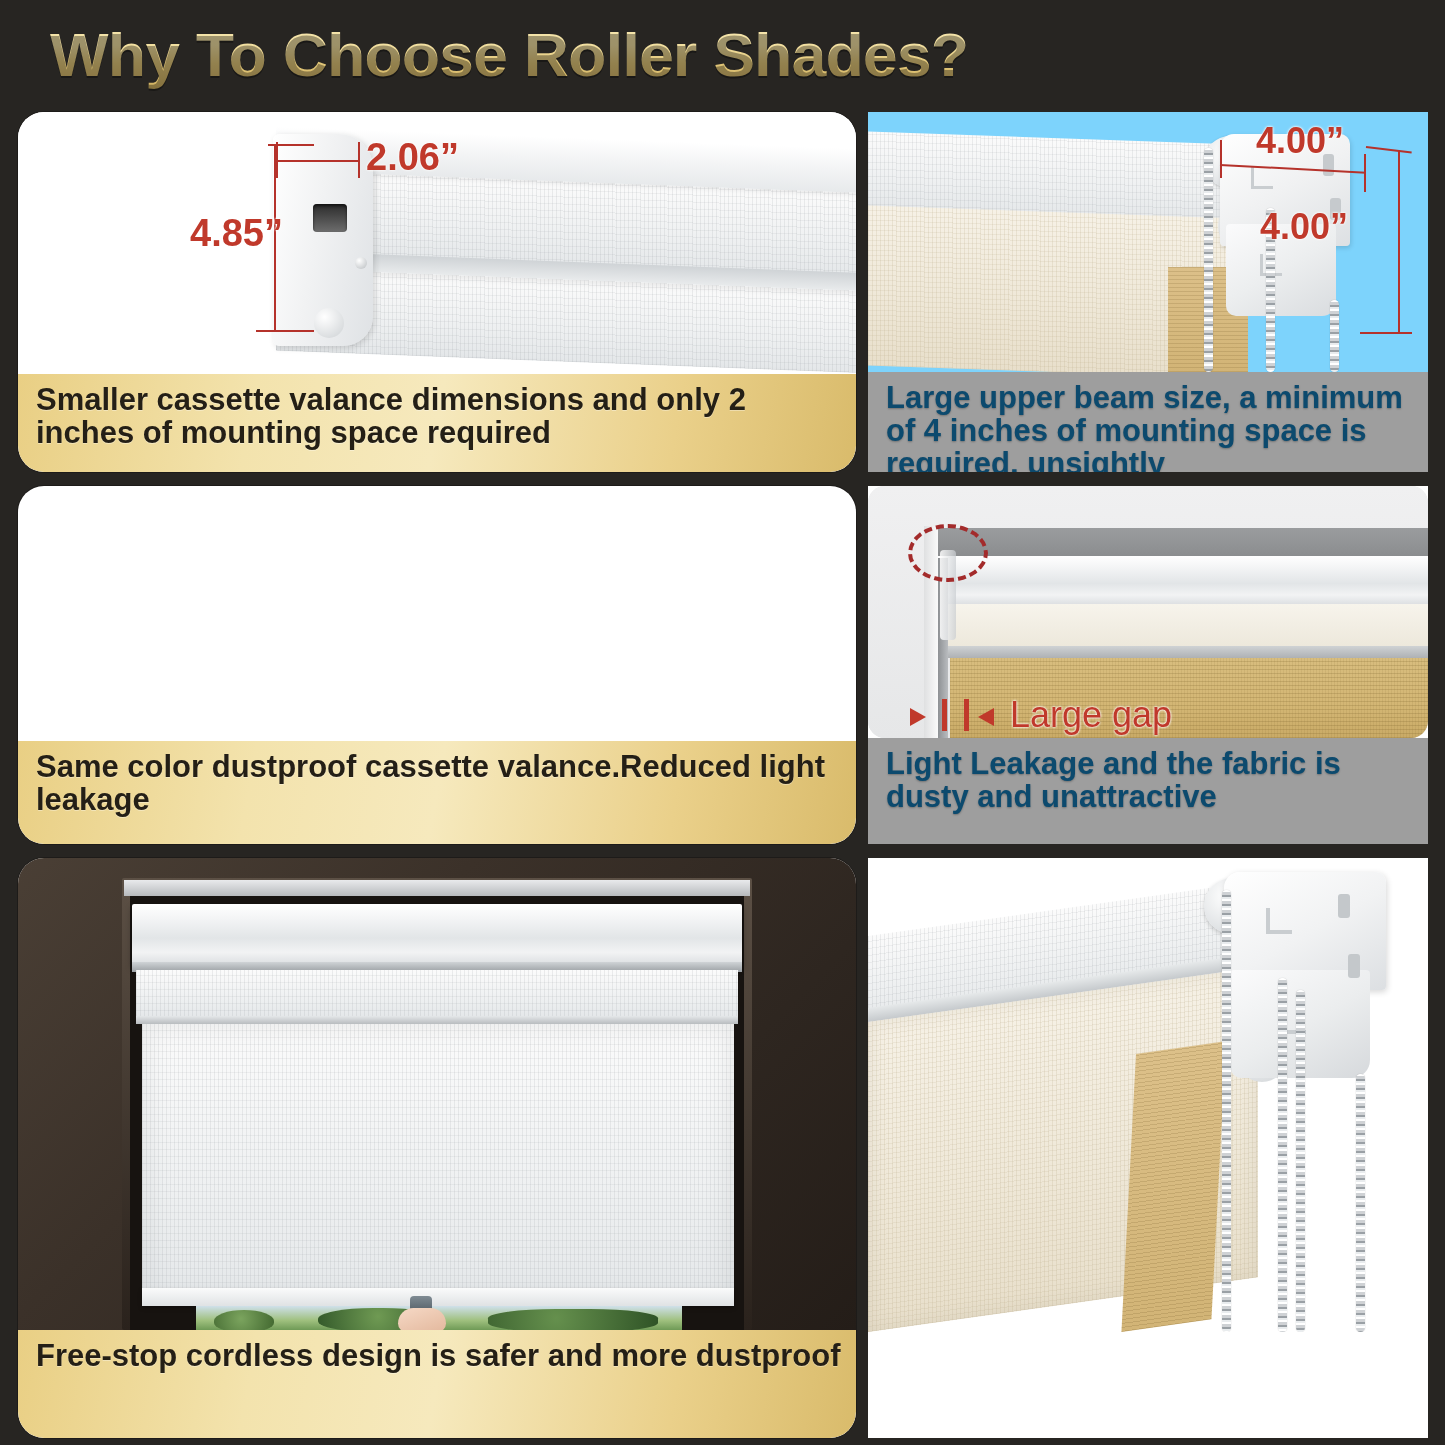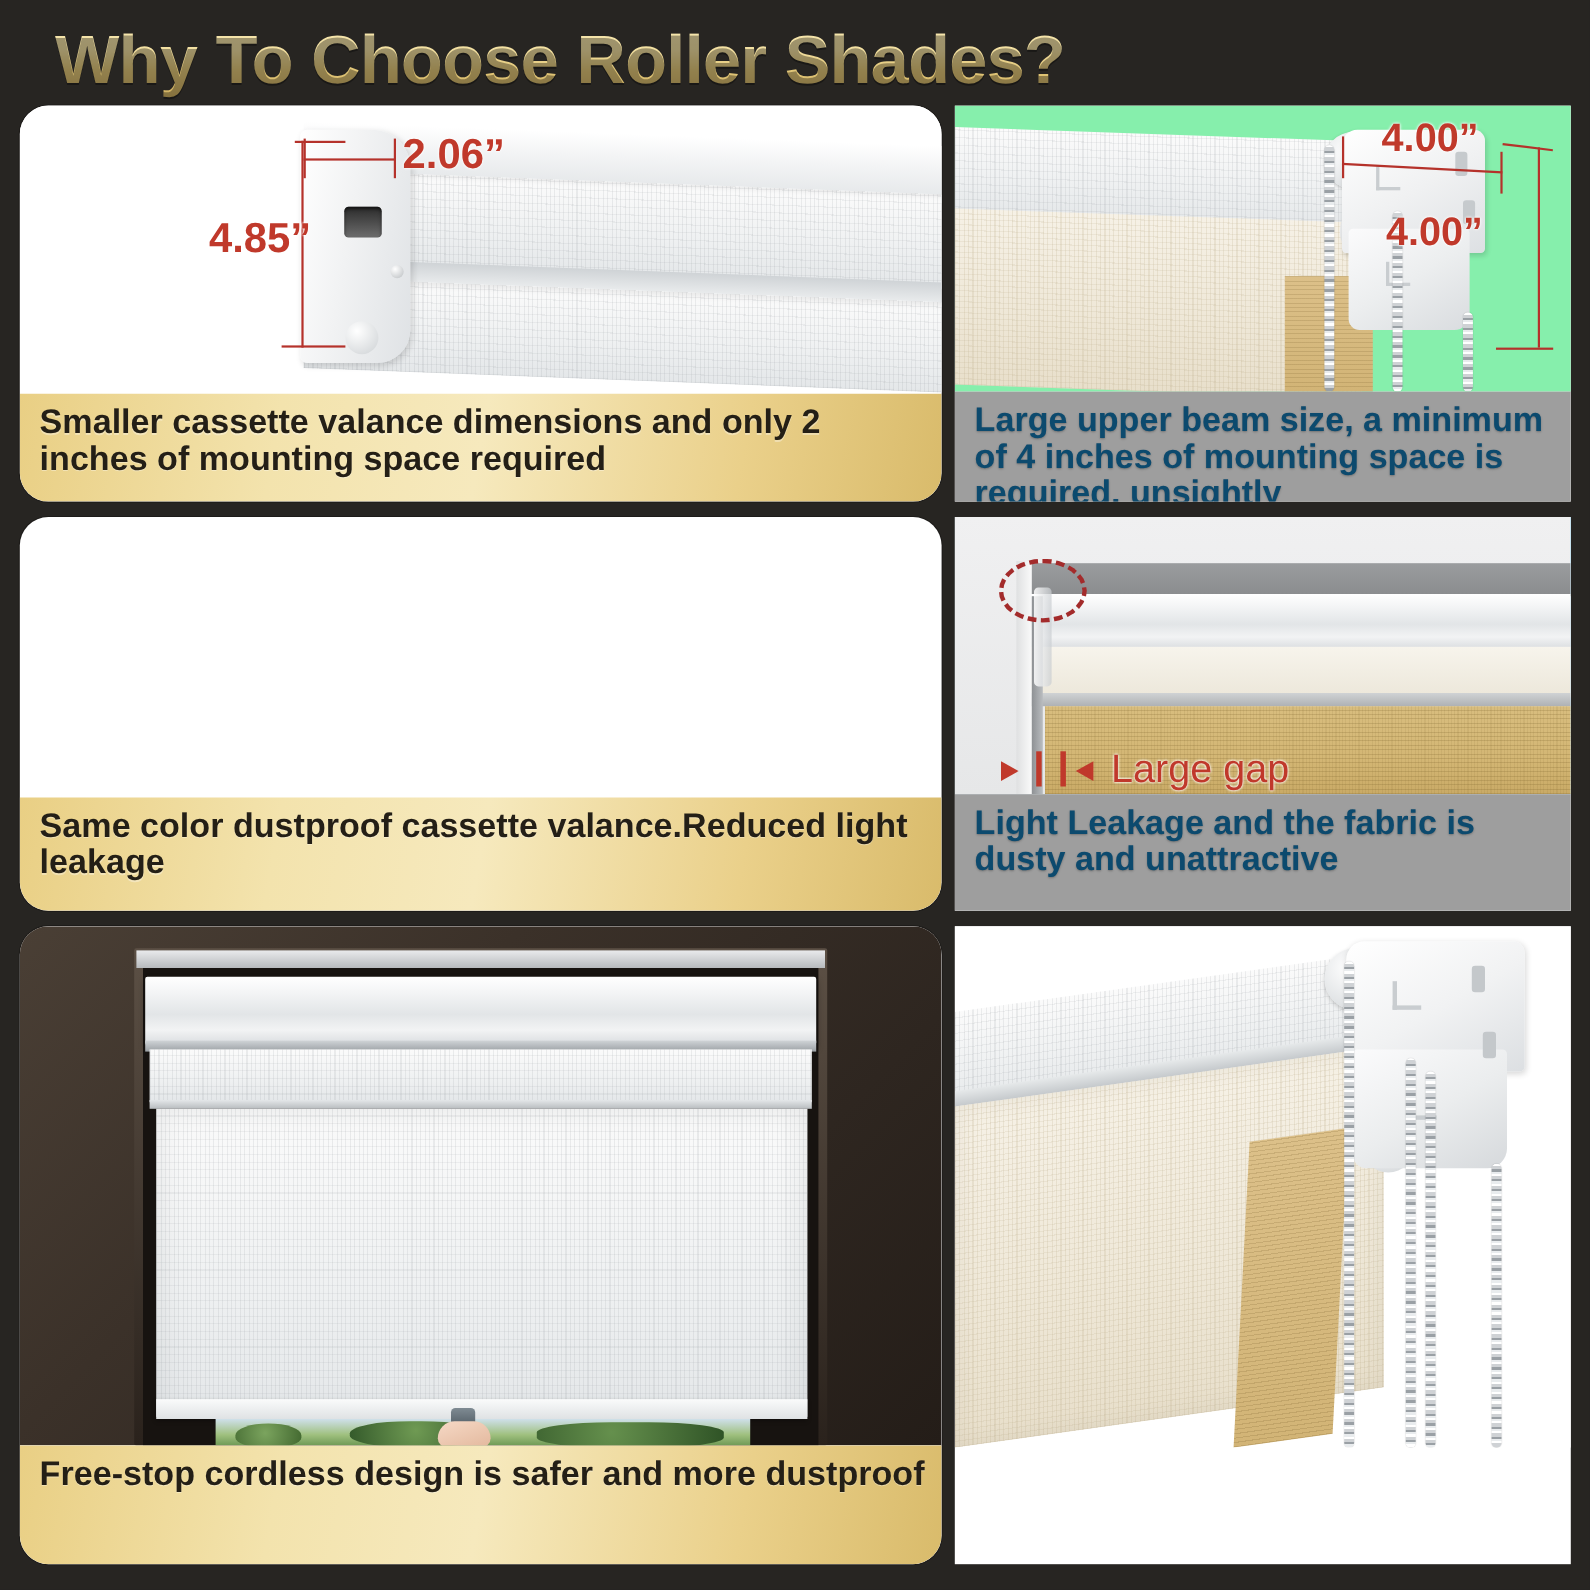--- a/index.html
+++ b/index.html
@@ -20,21 +20,21 @@
     margin-left:34px;
     font-size:62px; font-weight:bold; letter-spacing:-0.5px;
     background:linear-gradient(180deg,#f7e9b4 0%,#f2dfa0 38%,#e2c779 62%,#cdae5e 100%);
     -webkit-background-clip:text; background-clip:text;
     -webkit-text-fill-color:transparent; color:#e8d296;
     text-shadow:0 2px 0 rgba(0,0,0,.35);
     white-space:nowrap;
   }
 
   
-  .grid{ position:absolute; left:0; top:92px; width:1234px; height:1337px; }
+  .grid{ position:absolute; left:0; top:108px; width:1234px; height:1337px; }
 
   .panel{ position:absolute; overflow:hidden; }
   .panel.good{ border-radius:26px; background:#fff; box-shadow:0 0 0 1px rgba(0,0,0,.25); }
   .panel.bad { border-radius:0;   background:#fff; }
 
   .photo{ position:absolute; left:0; top:0; width:100%; overflow:hidden; }
 
   
   .cap{ position:absolute; left:0; bottom:0; width:100%;
         display:flex; align-items:flex-start; }
@@ -141,21 +141,21 @@
       <div class="dimline" style="left:238px; top:218px; width:58px; height:2px;"></div>
       <div class="dimline" style="left:256px; top:32px; width:2px; height:188px;"></div>
       <div class="dimtxt" style="left:172px; top:100px; font-size:38px;">4.85”</div>
     </div>
     <div class="cap gold" style="height:98px;">
       <div class="cap-text">Smaller cassette valance dimensions and only 2 inches of mounting space required</div>
     </div>
   </div>
 
   <div class="panel bad" style="left:868px; top:4px; width:560px; height:360px;">
-    <div class="photo" style="height:260px; background:#86efac;">
+    <div class="photo" style="height:260px; background:#7dd3fc;">
 
       <div class="abs tex-white" style="left:0; top:26px; width:370px; height:80px; transform:skewY(2deg);"></div>
       <div class="abs tex-cream" style="left:0; top:100px; width:370px; height:160px; transform:skewY(2deg);"></div>
       <div class="abs tex-khaki" style="left:300px; top:155px; width:80px; height:105px;"></div>
 
       <div class="abs" style="left:336px; top:24px; width:52px; height:52px; border-radius:50%;
            background:radial-gradient(circle at 40% 35%,#ffffff,#d3d7da); box-shadow:0 1px 3px rgba(0,0,0,.2);"></div>
       <div class="abs" style="left:350px; top:88px; width:52px; height:52px; border-radius:50%;
            background:radial-gradient(circle at 40% 35%,#ffffff,#d3d7da);"></div>
 
@@ -186,21 +186,21 @@
     </div>
   </div>
 
   <div class="panel good" style="left:18px; top:378px; width:838px; height:358px;">
     <div class="cap gold" style="height:103px;">
       <div class="cap-text">Same color dustproof cassette valance.Reduced light leakage</div>
     </div>
   </div>
 
   <div class="panel bad" style="left:868px; top:378px; width:560px; height:358px;">
-    <div class="photo" style="height:252px; background:#7dd3fc;">
+    <div class="photo" style="height:252px; background:#e5e5e5;border-radius:17px;">
       <div class="abs" style="left:0; top:0; width:560px; height:252px; background:linear-gradient(180deg,#f0f0f1,#e6e7e8);"></div>
 
       <div class="abs" style="left:62px; top:42px; width:498px; height:30px; background:linear-gradient(180deg,#9a9c9e,#8a8c8e);"></div>
 
       <div class="abs valance-white" style="left:68px; top:70px; width:492px; height:50px;"></div>
       <div class="abs" style="left:68px; top:118px; width:492px; height:46px; background:linear-gradient(180deg,#f7f4ec,#ece7da);"></div>
       <div class="abs" style="left:68px; top:160px; width:492px; height:12px; background:linear-gradient(180deg,#cfd2d4,#aeb1b4);"></div>
 
       <div class="abs tex-tan" style="left:82px; top:172px; width:478px; height:80px;"></div>
 

